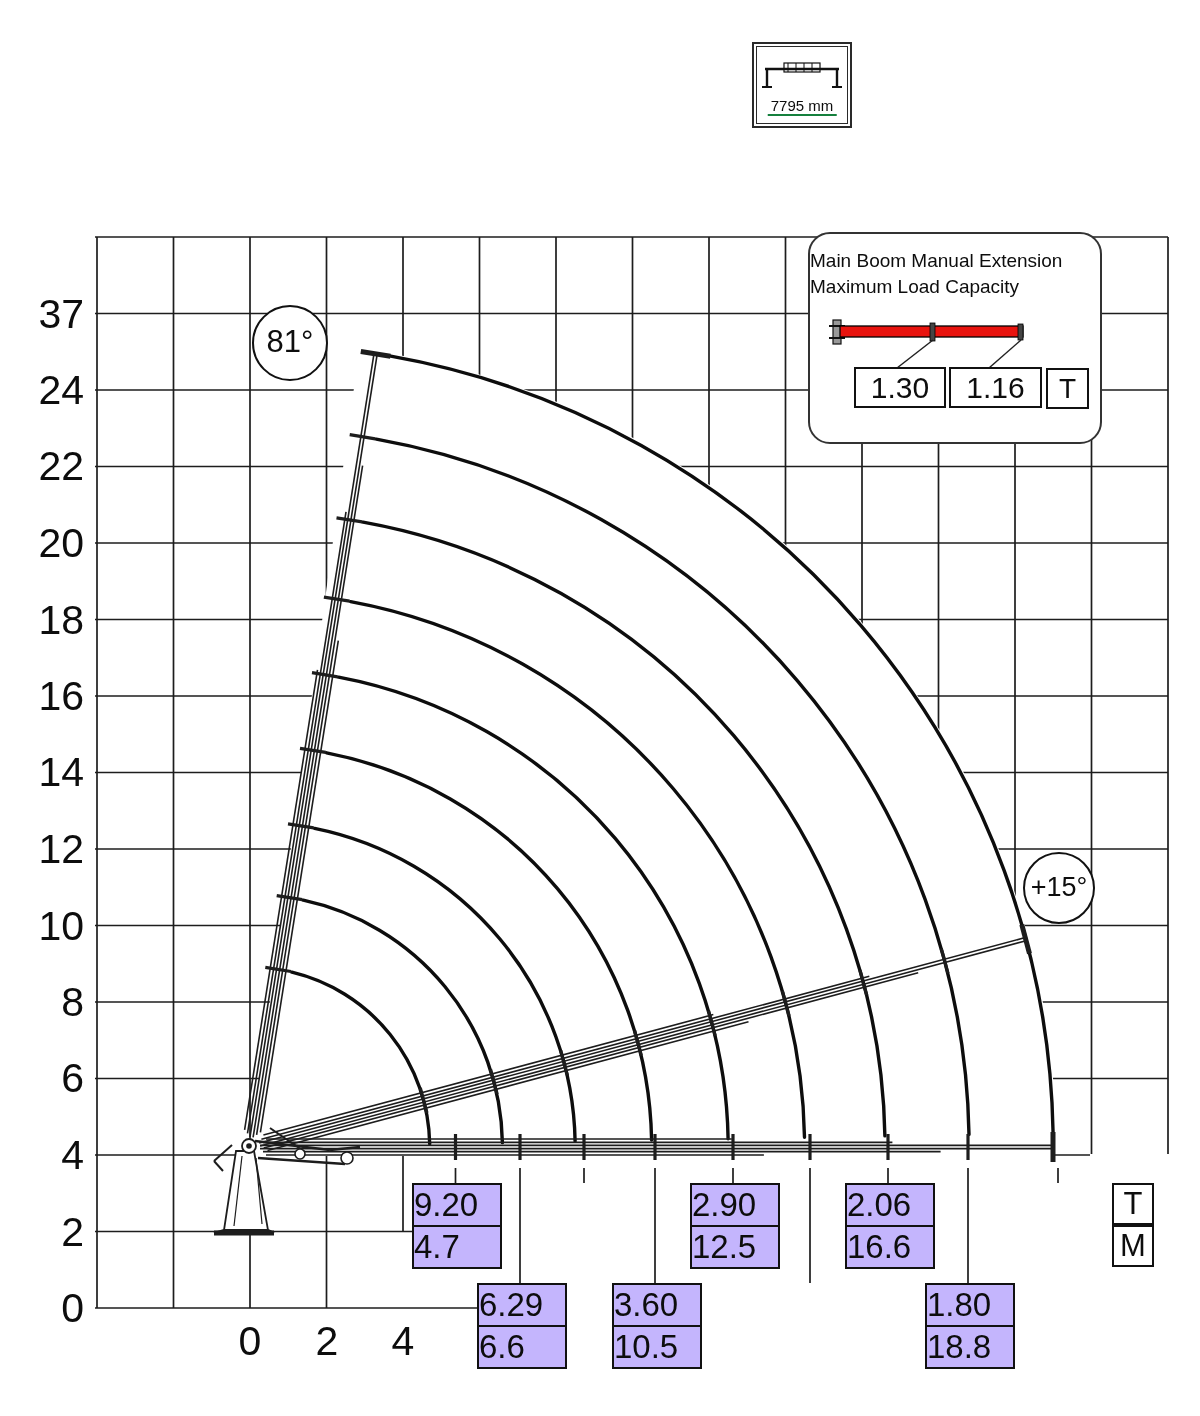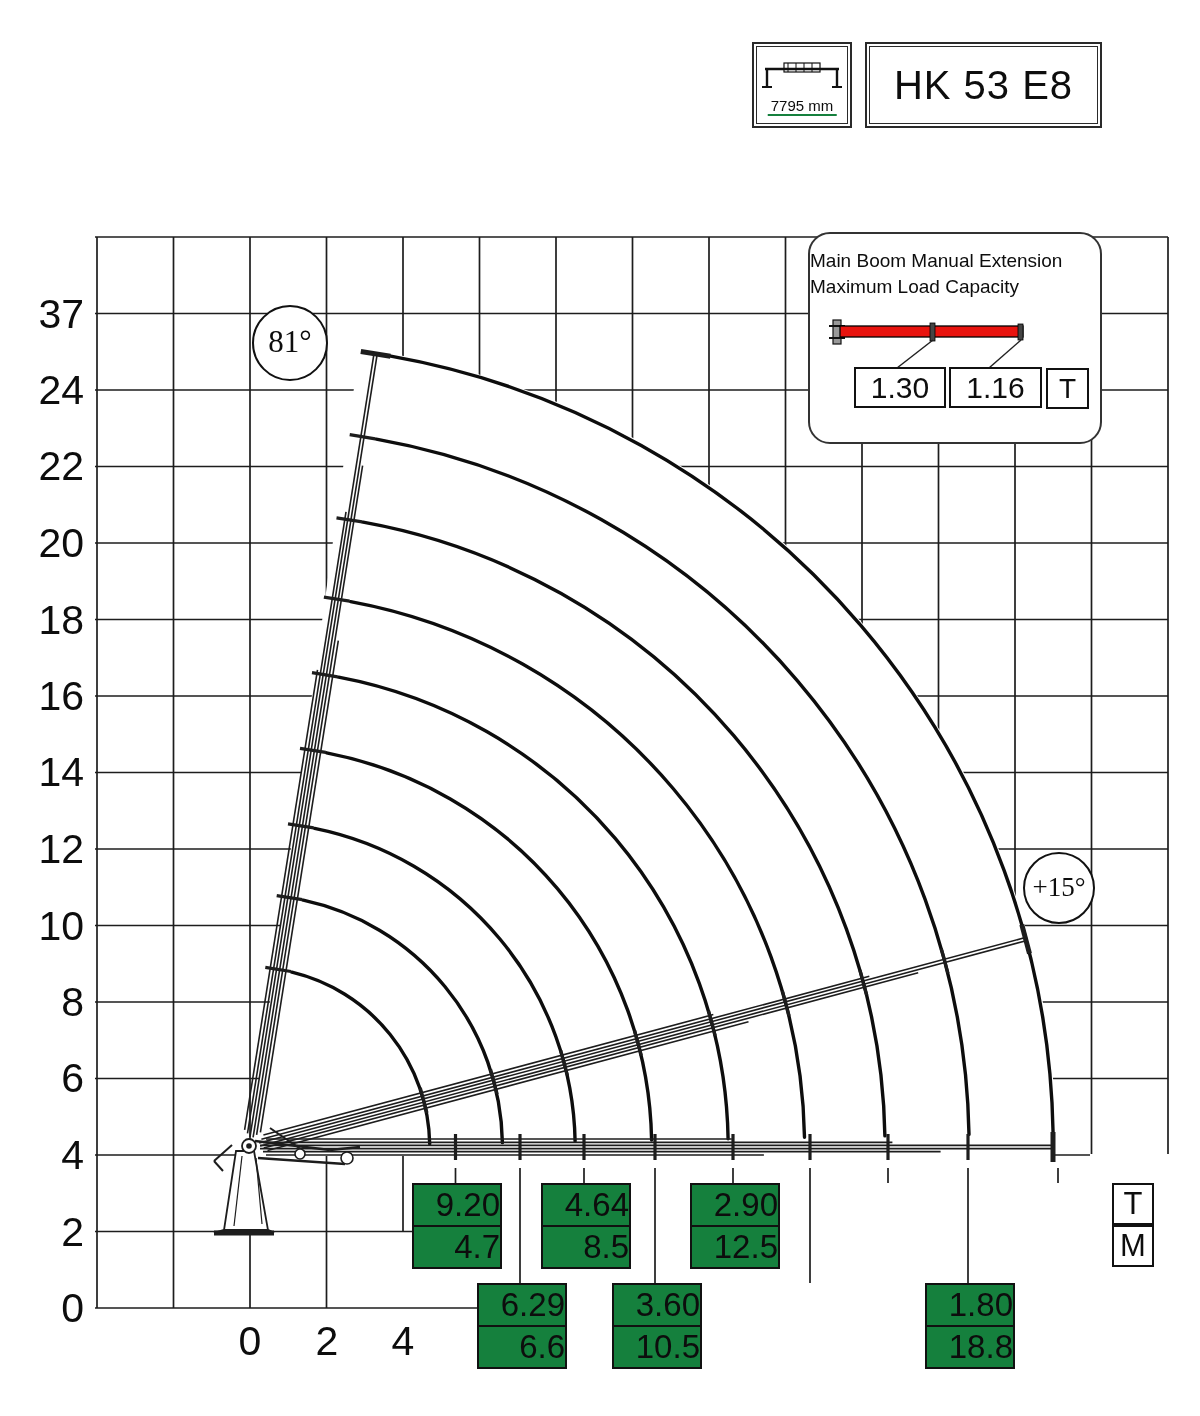--- a/index.html
+++ b/index.html
@@ -4,35 +4,35 @@
 <style>
   html,body{margin:0;padding:0;background:#fff;}
   #stage{position:relative;width:1200px;height:1416px;background:#fff;overflow:hidden;
          font-family:"Liberation Sans",sans-serif;color:#0d0d0d;}
   #chart-svg{position:absolute;left:0;top:0;}
   .ytick{position:absolute;left:6px;width:78px;height:52px;line-height:52px;
          text-align:right;font-size:41px;}
   .xtick{position:absolute;width:80px;height:50px;line-height:50px;top:1316px;
          text-align:center;font-size:41px;}
   .badge{position:absolute;border:2.5px solid #111;border-radius:50%;background:#fff;
-         text-align:center;font-family:Liberation Serif, serif;}
+         text-align:center;}
   .hbox-outer{position:absolute;border:2px solid #2a2a2a;background:#fff;}
   .hbox-inner{position:absolute;left:2px;top:2px;right:2px;bottom:2px;border:1.5px solid #2a2a2a;}
   #model-box .hbox-inner{display:flex;align-items:center;justify-content:center;
          font-size:40px;letter-spacing:1px;}
   #span-box .hbox-inner{overflow:hidden;}
   .dim-label{position:absolute;left:50%;transform:translateX(-50%);bottom:7px;
          font-size:15px;white-space:nowrap;border-bottom:2px solid #15803d;padding:0 3px;}
   #ext-box{position:absolute;left:808px;top:232px;width:290px;height:208px;
          border:2.5px solid #333;border-radius:22px;background:#fff;}
   .ext-title{position:absolute;width:100%;text-align:left;font-size:19px;}
   .ext-val{position:absolute;border:2.2px solid #111;background:#fff;text-align:center;
          font-size:30px;line-height:37px;height:37px;}
-  .vbox{position:absolute;width:86px;border:2.5px solid #111;background:#15803d;
-        font-size:33px;text-align:right;}
+  .vbox{position:absolute;width:86px;border:2.5px solid #111;background:#c4b5fd;
+        font-size:33px;text-align:left;}
   .vcell{height:40px;line-height:40px;}
   .vcell + .vcell{border-top:2.2px solid #111;}
   .ubox{position:absolute;width:38px;height:38px;line-height:38px;border:2.2px solid #111;
         background:#fff;font-size:31px;text-align:center;}
 </style>
 </head>
 <body>
 
 <div id="stage">
 
@@ -203,23 +203,20 @@
         <line x1="54" y1="10" x2="54" y2="19" stroke="#111" stroke-width="1"></line>
         <line x1="9" y1="16" x2="9" y2="34" stroke="#111" stroke-width="2.4"></line>
         <line x1="79" y1="16" x2="79" y2="34" stroke="#111" stroke-width="2.4"></line>
         <line x1="4" y1="34" x2="14" y2="34" stroke="#111" stroke-width="2"></line>
         <line x1="74" y1="34" x2="84" y2="34" stroke="#111" stroke-width="2"></line>
       </svg>
       <div class="dim-label">7795 mm</div>
     </div>
   </div>
 
-  <div id="model-box" class="hbox-outer" style="left:865px;top:42px;width:233px;height:82px">
-    <div class="hbox-inner">HK 53 E8</div>
-  </div>
 
   <div id="ext-box">
     <div class="ext-title" style="top:16px">Main Boom Manual Extension</div>
     <div class="ext-title" style="top:42px">Maximum Load Capacity</div>
     <svg width="286" height="204" style="position:absolute;left:0;top:0">
       <rect x="23" y="86" width="8" height="24" fill="#999" stroke="#111" stroke-width="1.2"></rect>
       <line x1="19" y1="92" x2="35" y2="92" stroke="#111" stroke-width="2"></line>
       <line x1="19" y1="104" x2="35" y2="104" stroke="#111" stroke-width="2"></line>
       <rect x="30" y="92" width="183" height="11" fill="#e8130e" stroke="#000" stroke-width="1.3"></rect>
       <rect x="120" y="89" width="5" height="18" fill="#444" stroke="#000" stroke-width="0.8"></rect>
@@ -229,28 +226,28 @@
     </svg>
     <div class="ext-val" style="left:44px;top:133px;width:88px">1.30</div>
     <div class="ext-val" style="left:139px;top:133px;width:89px">1.16</div>
     <div class="ext-val" style="left:236px;top:134px;width:39px;font-size:28px">T</div>
   </div>
 
   <div class="vbox" style="left:412px;top:1183px">
     <div class="vcell">9.20</div>
     <div class="vcell">4.7</div>
   </div>
-  <div class="vbox" style="left:541px;top:1183px">
-    <div class="vcell">4.64</div>
-    <div class="vcell">8.5</div>
-  </div>
   <div class="vbox" style="left:690px;top:1183px">
     <div class="vcell">2.90</div>
     <div class="vcell">12.5</div>
   </div>
+  <div class="vbox" style="left:845px;top:1183px">
+    <div class="vcell">2.06</div>
+    <div class="vcell">16.6</div>
+  </div>
   <div class="ubox" style="left:1112px;top:1183px">T</div>
   <div class="ubox" style="left:1112px;top:1225px">M</div>
 
   <div class="vbox" style="left:477px;top:1283px">
     <div class="vcell">6.29</div>
     <div class="vcell">6.6</div>
   </div>
   <div class="vbox" style="left:612px;top:1283px">
     <div class="vcell">3.60</div>
     <div class="vcell">10.5</div>

